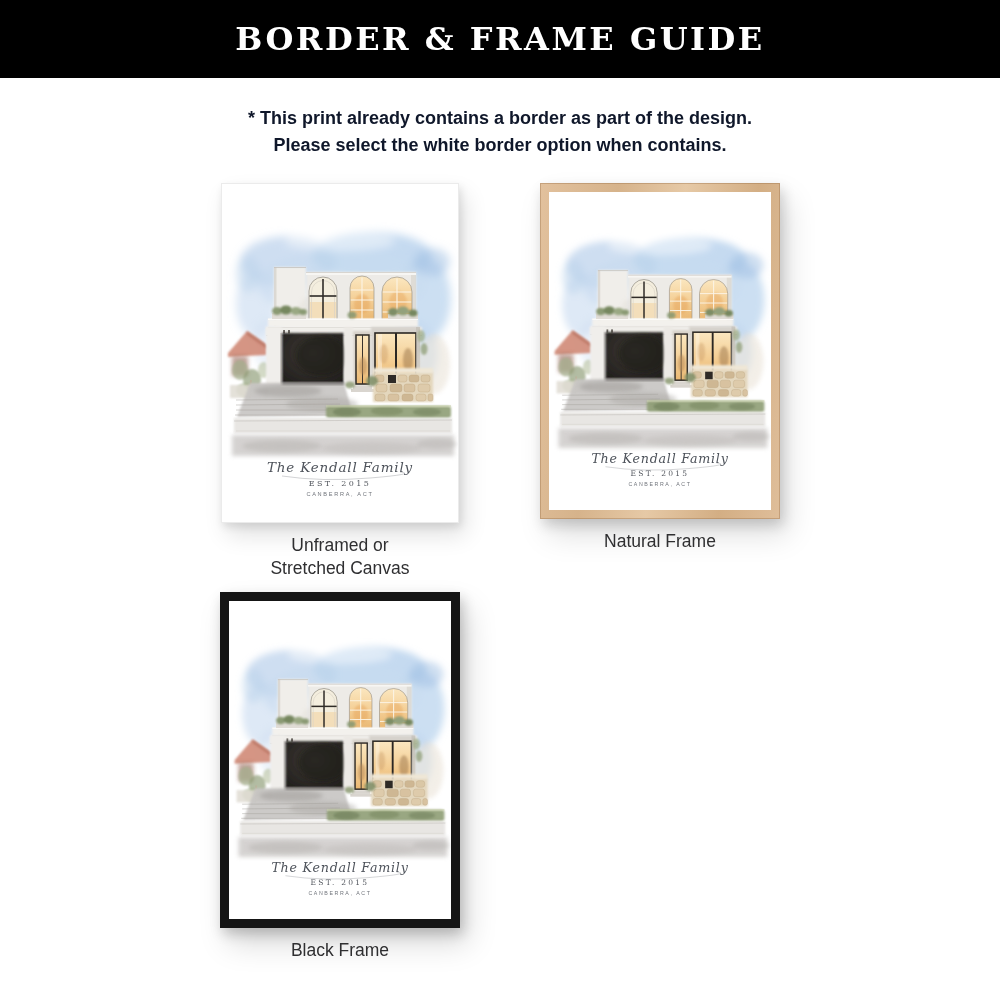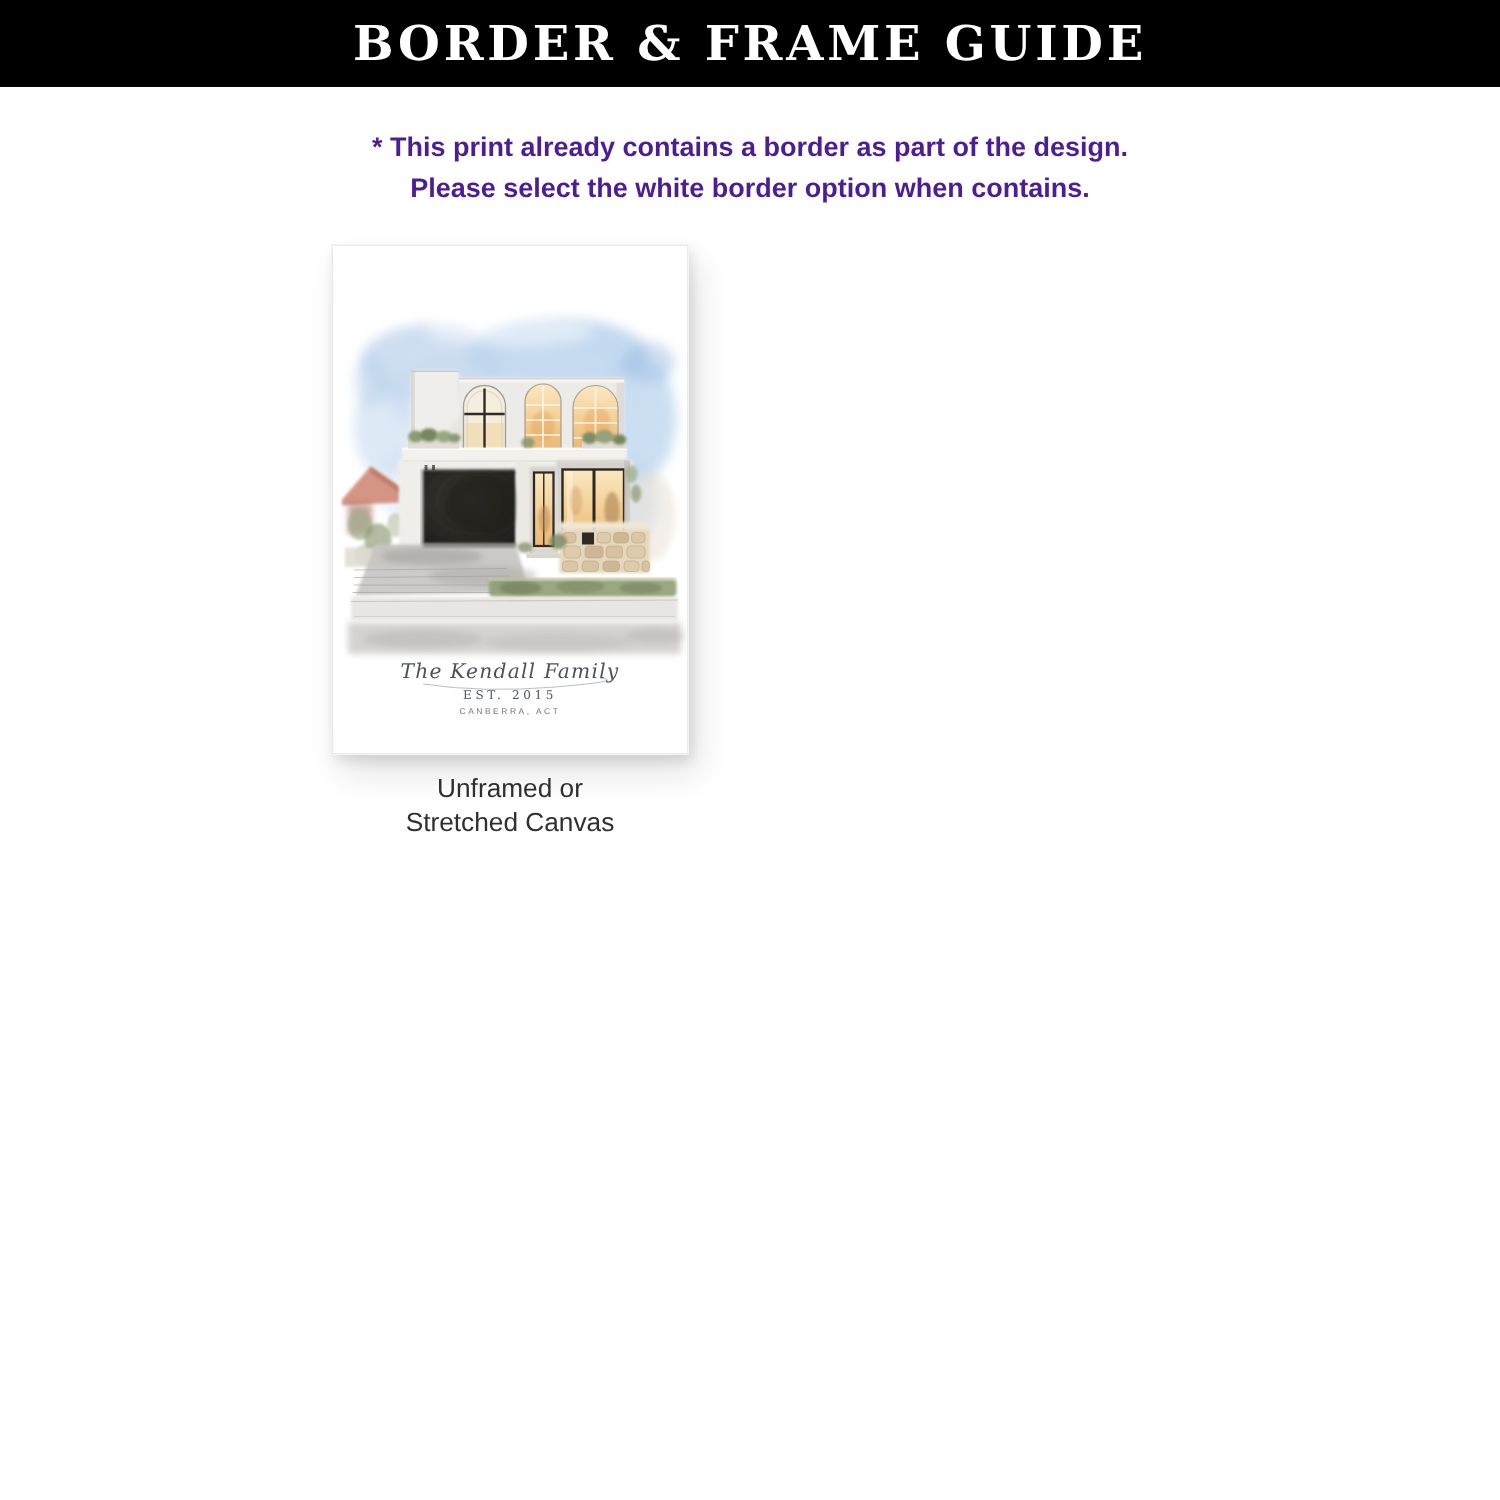--- a/index.html
+++ b/index.html
@@ -1,25 +1,25 @@
 <!DOCTYPE html>
 <html><head>
 <meta charset="utf-8">
 <style>
   html,body{margin:0;padding:0;}
   body{
     width:1000px;height:1000px;background:#ffffff;overflow:hidden;
     font-family:"Liberation Sans", sans-serif;position:relative;
   }
-  .banner{height:58px;background:#000000;display:flex;align-items:center;justify-content:center;}
+  .banner{height:78px;background:#000000;display:flex;align-items:center;justify-content:center;}
   .title{color:#ffffff;font-family:"DejaVu Serif", serif;font-weight:700;font-size:32px;
     line-height:1;letter-spacing:2.5px;margin:0;}
   .note{margin:27px 0 0;text-align:center;}
   .note p{margin:0;font-family:"Liberation Sans", sans-serif;font-weight:700;
-    font-size:18px;line-height:1.5;color:#4c1d95;}
+    font-size:18px;line-height:1.5;color:#0f172a;}
   .grid{margin-top:24px;display:grid;grid-template-columns:320px 320px;row-gap:12px;justify-content:center;}
   figure.option{margin:0;display:flex;flex-direction:column;align-items:center;}
   .option-label{margin-top:11px;font-size:17.5px;line-height:1.3;color:#2f2f31;
     text-align:center;white-space:pre-line;}
   .print-surface{background:#ffffff;position:relative;}
   .unframed{border:1px solid #ebebeb;
     box-shadow:2px 4px 8px rgba(0,0,0,.10), 6px 12px 22px rgba(0,0,0,.12);}
   .unframed .print-surface{width:236px;height:338px;}
   .frame{padding:9px;}
   .frame .print-surface{width:222px;height:318px;}
@@ -278,16 +278,36 @@
           <svg class="art" viewBox="0 0 236 338" preserveAspectRatio="none">
               <use href="#house-art"></use>
             </svg>
         </div>
       </div>
       <figcaption class="option-label">Unframed or
 Stretched Canvas</figcaption>
     </figure>
 
 
-
+    <figure class="option">
+      <div class="mock frame frame-natural">
+        <div class="print-surface">
+          <svg class="art" viewBox="0 0 236 338" preserveAspectRatio="none">
+              <use href="#house-art"></use>
+            </svg>
+        </div>
+      </div>
+      <figcaption class="option-label">Natural Frame</figcaption>
+    </figure>
+
+    <figure class="option">
+      <div class="mock frame frame-black">
+        <div class="print-surface">
+          <svg class="art" viewBox="0 0 236 338" preserveAspectRatio="none">
+              <use href="#house-art"></use>
+            </svg>
+        </div>
+      </div>
+      <figcaption class="option-label">Black Frame</figcaption>
+    </figure>
 
   </section>
 </div>
 
 </body></html>

